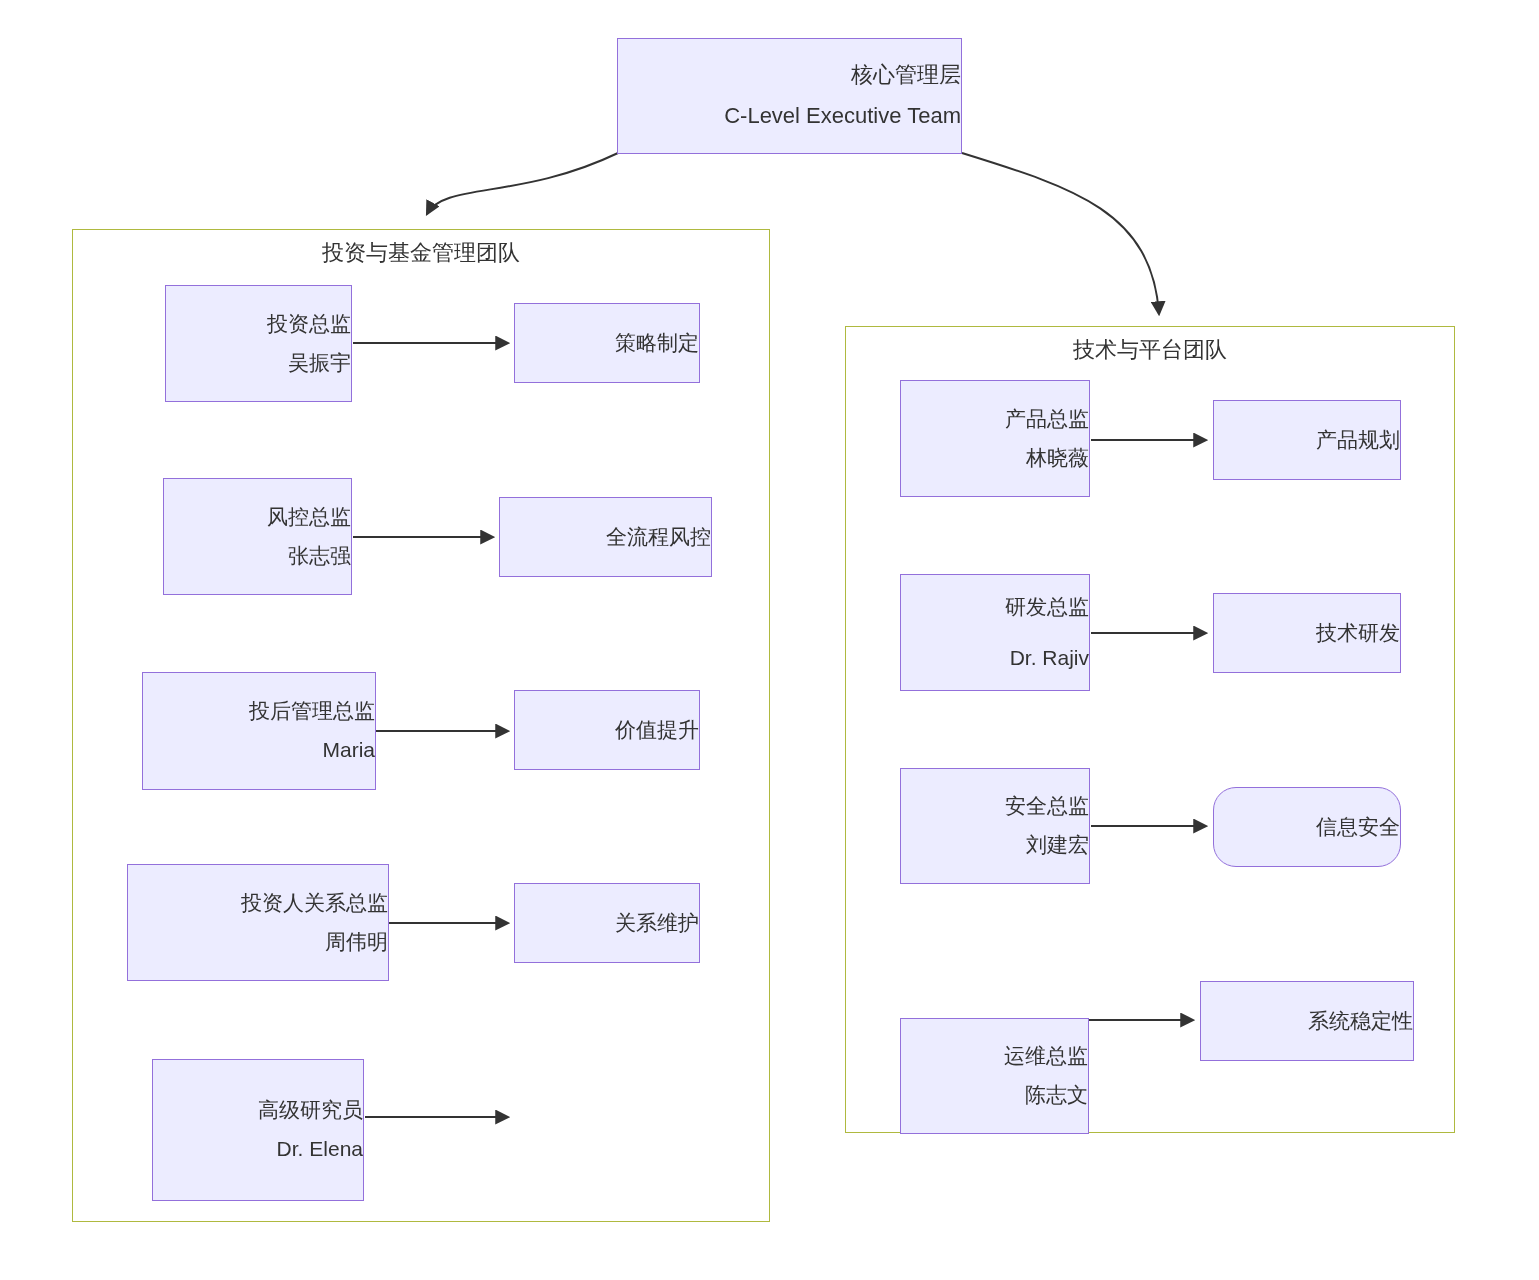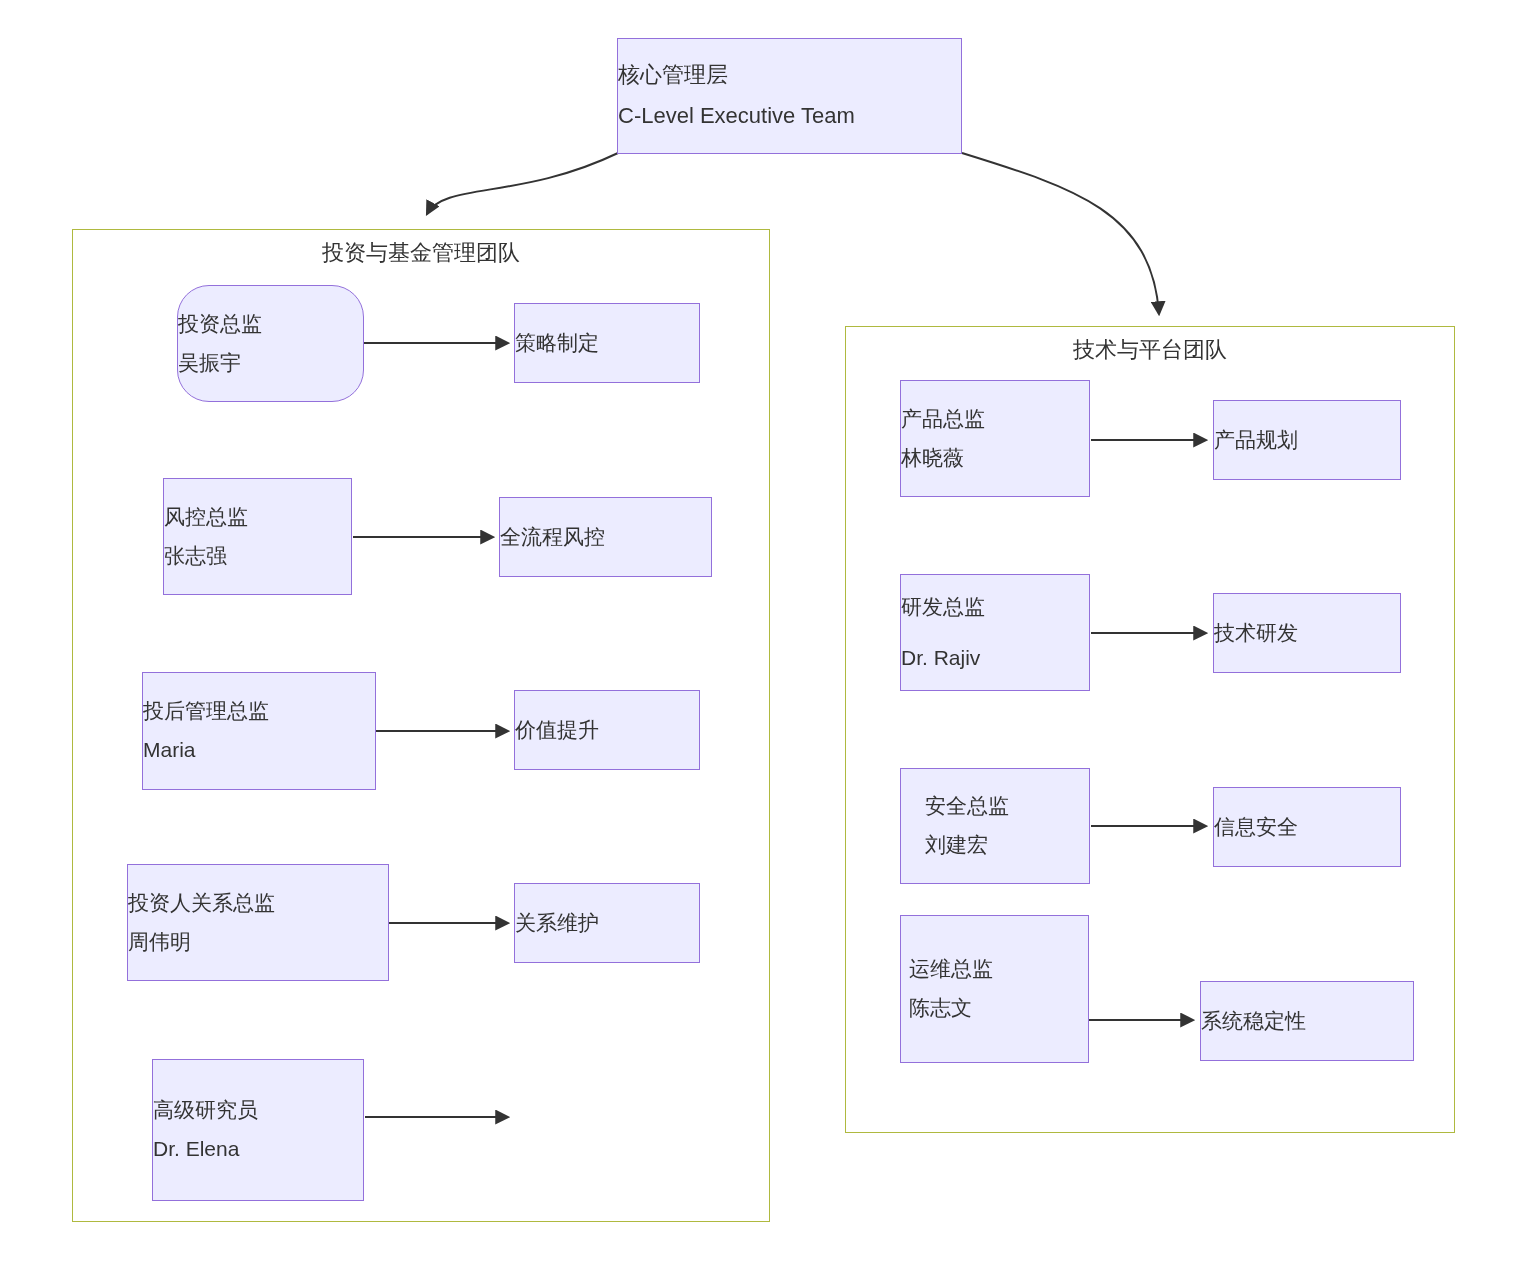--- a/index.html
+++ b/index.html
@@ -39,21 +39,21 @@
     text-align:center;
     font-size:22px;
     color:var(--text-color);
   }
   .node{
     position:absolute;
     background:var(--node-fill);
     border:1px solid var(--node-border);
     display:flex;
     flex-direction:column;
-    align-items:flex-start;
+    align-items:flex-end;
     justify-content:center;
     text-align:center;
     font-size:21px;
     line-height:1.85;
     color:var(--text-color);
   }
 </style>
 </head>
 <body>
 
@@ -83,21 +83,21 @@
 
   <div class="node" style="left:617px;top:38px;width:345px;height:116px;font-size:22px;">
     <div>核心管理层</div>
     <div>C-Level Executive Team</div>
   </div>
 
   <div class="group" style="left:72px;top:229px;width:698px;height:993px;">
     <div class="group-title">投资与基金管理团队</div>
   </div>
 
-  <div class="node" style="left:177px;top:285px;width:187px;height:117px;border-radius:32px;">
+  <div class="node" style="left:165px;top:285px;width:187px;height:117px;">
     <div>投资总监</div>
     <div>吴振宇</div>
   </div>
   <div class="node" style="left:514px;top:303px;width:186px;height:80px;">
     <div>策略制定</div>
   </div>
 
   <div class="node" style="left:163px;top:478px;width:189px;height:117px;">
     <div>风控总监</div>
     <div>张志强</div>
@@ -144,25 +144,25 @@
     <div>Dr. Rajiv</div>
   </div>
   <div class="node" style="left:1213px;top:593px;width:188px;height:80px;">
     <div>技术研发</div>
   </div>
 
   <div class="node" style="left:900px;top:768px;width:190px;height:116px;padding-left:24px;">
     <div>安全总监</div>
     <div>刘建宏</div>
   </div>
-  <div class="node" style="left:1213px;top:787px;width:188px;height:80px;">
+  <div class="node" style="left:1213px;top:787px;width:188px;height:80px;border-radius:23px;">
     <div>信息安全</div>
   </div>
 
-  <div class="node" style="left:900px;top:915px;width:189px;height:148px;padding-left:8px;">
+  <div class="node" style="left:900px;top:1018px;width:189px;height:116px;padding-left:8px;">
     <div>运维总监</div>
     <div>陈志文</div>
   </div>
   <div class="node" style="left:1200px;top:981px;width:214px;height:80px;">
     <div>系统稳定性</div>
   </div>
 
 </div>
 
 </body></html>

